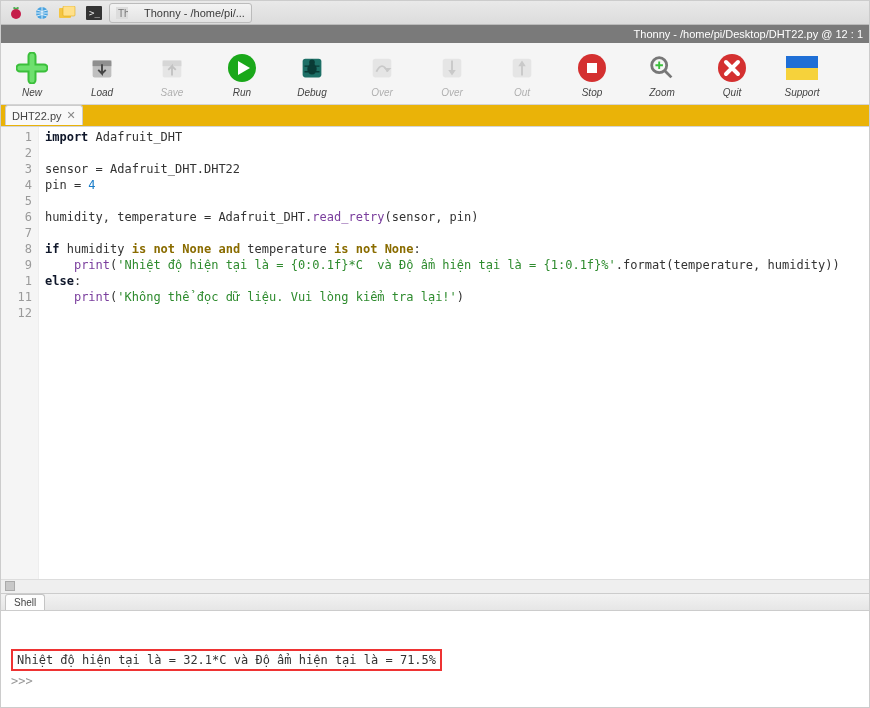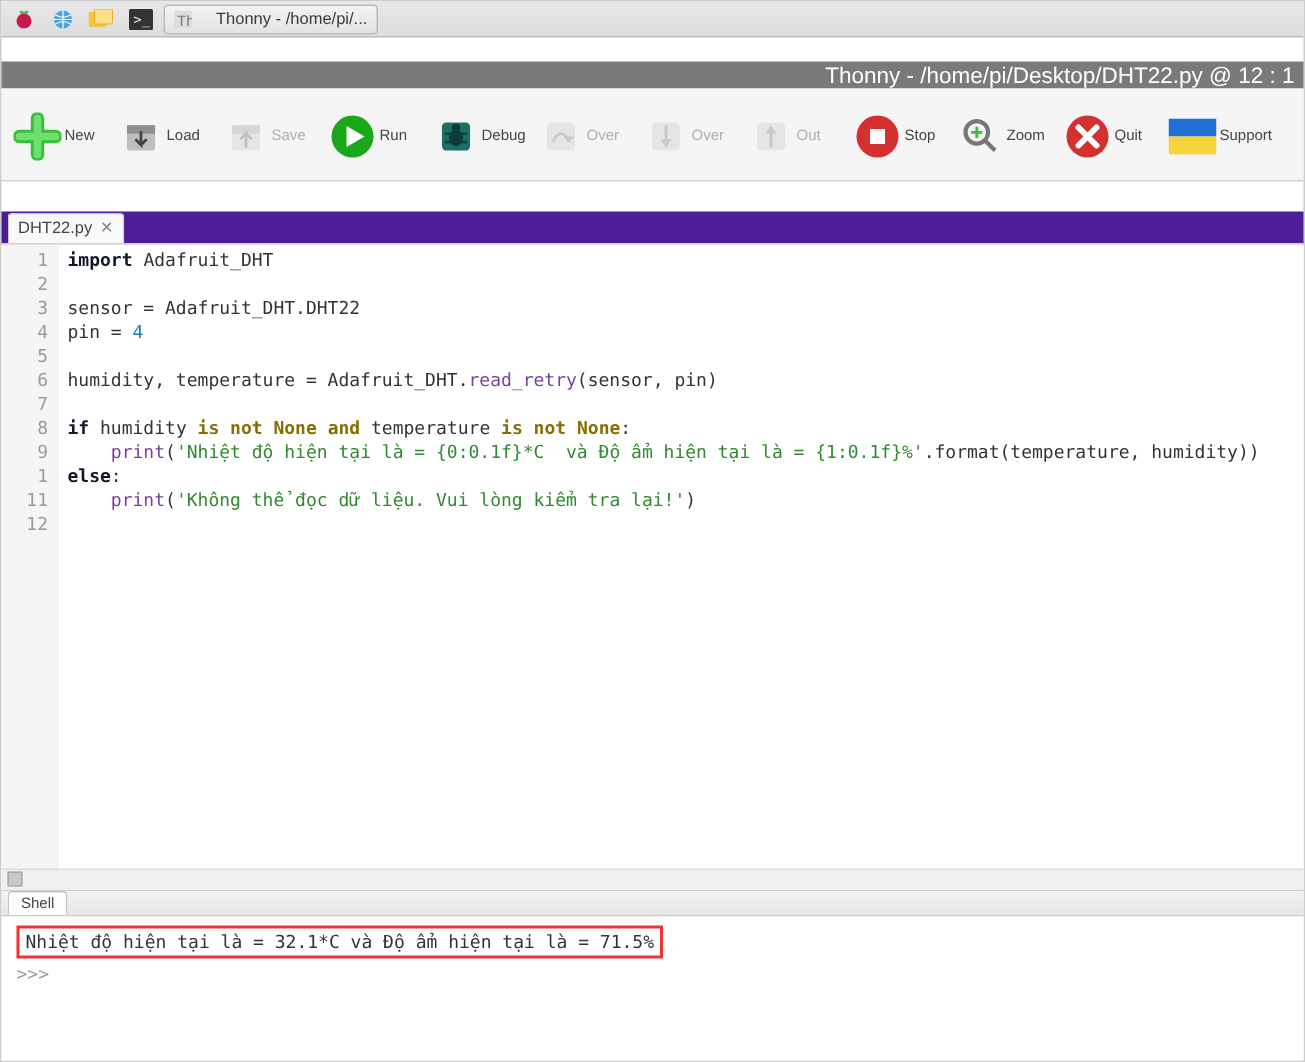--- a/index.html
+++ b/index.html
@@ -5,51 +5,51 @@
   * { box-sizing: border-box; margin: 0; padding: 0; }
   html, body { width: 870px; height: 708px; font-family: sans-serif; font-size: 12px; background: #fff; overflow: hidden; }
   .desktop { width: 870px; height: 708px; display: flex; flex-direction: column; border: 1px solid #ccc; }
 
   
   .os-taskbar { height: 24px; background: linear-gradient(#e9e9e9,#dcdcdc); border-bottom: 1px solid #bbb; display: flex; align-items: center; padding: 0 4px; gap: 4px; }
   .os-taskbar .os-icon { width: 22px; height: 18px; display: flex; align-items: center; justify-content: center; border-radius: 2px; }
   .os-taskbar .task-item { height: 20px; display: flex; align-items: center; gap: 16px; padding: 0 6px; background: linear-gradient(#f3f3f3,#e3e3e3); border: 1px solid #bbb; border-radius: 3px; font-size: 11px; color: #3a3a3a; }
 
   
-  .titlebar { height: 18px; background: #7a7a7a; color: #fff; display: flex; align-items: center; justify-content: flex-end; padding: 4px 6px; font-size: 15px; margin-top: 16px; }
+  .titlebar { height: 18px; background: #7a7a7a; color: #fff; display: flex; align-items: center; justify-content: flex-end; padding: 4px 6px; font-size: 11px; }
 
   
   .toolbar { height: 62px; background: #f5f5f5; border-bottom: 1px solid #d4d4d4; display: flex; align-items: center; padding: 4px 8px 2px 8px; gap: 24px; }
-  .tool-btn { width: 46px; display: flex; align-items: center; gap: 2px; cursor: pointer; }
+  .tool-btn { width: 46px; display: flex; flex-direction: column; align-items: center; gap: 2px; cursor: pointer; font-style: italic; }
   .tool-btn.disabled { opacity: 0.4; cursor: default; }
   .tool-icon { width: 34px; height: 34px; display: flex; align-items: center; justify-content: center; }
   .tool-label { font-size: 10px; color: #444; }
 
   
-  .tab-strip { height: 22px; background: #4c1d95; border-bottom: 1px solid #d4d4d4; display: flex; align-items: center; padding-left: 4px; margin-top: 20px; }
+  .tab-strip { height: 22px; background: #eab308; border-bottom: 1px solid #d4d4d4; display: flex; align-items: flex-start; padding-left: 4px; }
   .file-tab { height: 20px; background: #f9f9f9; border: 1px solid #ccc; border-bottom: none; border-top-left-radius: 3px; border-top-right-radius: 3px; display: flex; align-items: center; gap: 5px; padding: 0 6px; font-size: 11px; color: #444; }
   .tab-close { color: #888; font-size: 11px; line-height: 1; }
 
   
   .editor-wrap { flex: 1; display: flex; overflow: hidden; background: #fff; position: relative; }
   .gutter { width: 38px; background: #f5f5f5; color: #9a9a9a; text-align: right; padding: 2px 6px 0 0; font: 12px/16px "DejaVu Sans Mono","Menlo","Consolas",monospace; border-right: 1px solid #eee; }
   .code { flex: 1; padding: 2px 6px 0 6px; font: 12px/16px "DejaVu Sans Mono","Menlo","Consolas",monospace; color: #333; white-space: pre; overflow: hidden; }
   .kw { color: #0f172a; font-weight: bold; }
   .kw2 { color: #8a6c00; font-weight: bold; }
   .num { color: #1a7dc9; }
   .str { color: #2e8b2e; }
   .fn { color: #7a3e9d; }
   .editor-scroll-bottom { position: absolute; left: 0; right: 0; bottom: 0; height: 14px; background: #efefef; border-top: 1px solid #ddd; }
   .scroll-thumb-h { position: absolute; left: 4px; bottom: 2px; width: 10px; height: 10px; background: #c8c8c8; border: 1px solid #aaa; }
 
   
   .shell-header { height: 18px; background: linear-gradient(#f2f2f2,#e6e6e6); border-top: 1px solid #ccc; border-bottom: 1px solid #ccc; display: flex; padding-left: 4px; }
   .shell-tab { height: 16px; background: #fdfdfd; border: 1px solid #c4c4c4; border-bottom: none; border-top-left-radius: 3px; border-top-right-radius: 3px; padding: 0 8px; font-size: 10px; color: #444; display: flex; align-items: center; }
   .shell-area { height: 96px; background: #fff; padding: 6px 10px; font: 12px/16px "DejaVu Sans Mono","Menlo","Consolas",monospace; }
-  .shell-output { border: 2px solid #e33; padding: 1px 4px; display: inline-block; color: #333; }
+  .shell-output { border: 2px solid #e33; padding: 1px 4px; display: inline-block; color: #333; margin-top: 32px; }
   .shell-prompt { color: #999; margin-top: 2px; }
 
 </style>
 </head>
 <body>
 
 <div class="desktop">
 
   <div class="os-taskbar">
     <div class="os-icon">

